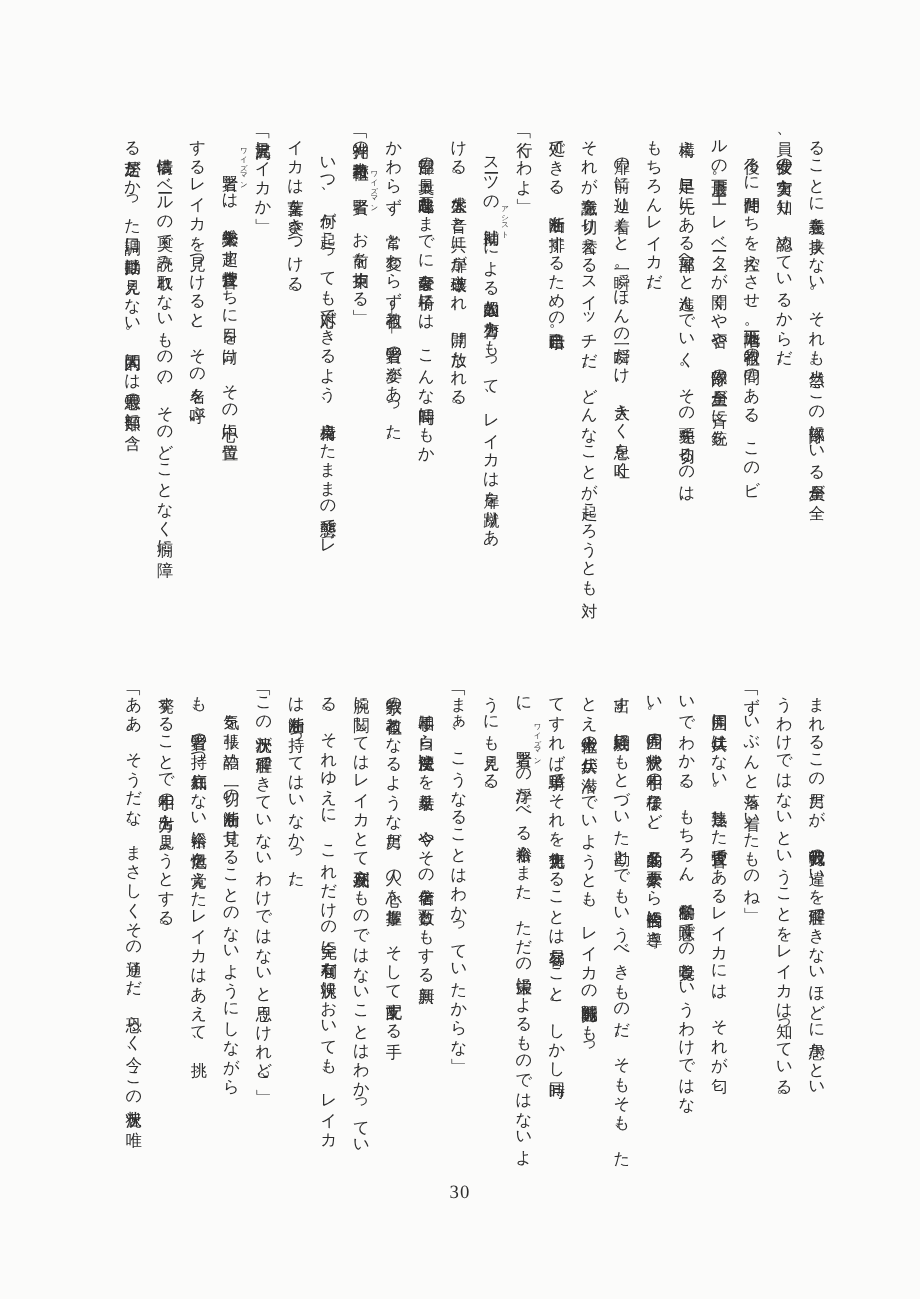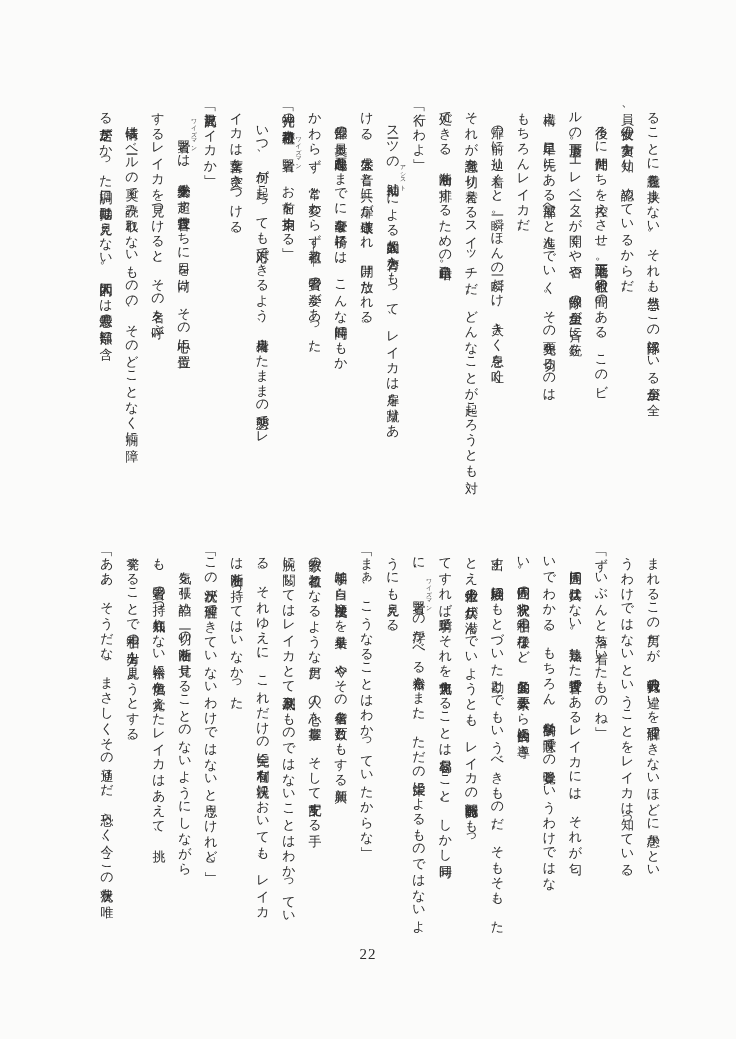--- a/index.html
+++ b/index.html
@@ -90,14 +90,14 @@
       <p class="line">宗教の教祖となるような男だ。人の心を掌握し、そして支配する手</p>
       <p class="line">腕に関してはレイカとて到底及ぶものではないことはわかってい</p>
       <p class="line">る。それゆえに、これだけの完全に有利な状況においても、レイカ</p>
       <p class="line">は油断を持ってはいなかった。</p>
       <p class="line">「この状況が理解できていないわけではないと思うけれど?」</p>
       <p class="line">　気を張り詰め、一切の油断を見せることのないようにしながら</p>
       <p class="line">も、賢者の持つ底知れない余裕に危惧を覚えたレイカはあえて、挑</p>
       <p class="line">発することで相手の出方を見ようとする。</p>
       <p class="line">「ああ。そうだな。まさしくその通りだ。恐らく今、この状況を唯</p>
     </div>
-  <div class="page-number">22</div>
+  <div class="page-number">30</div>
 </div>
 
 </body></html>

